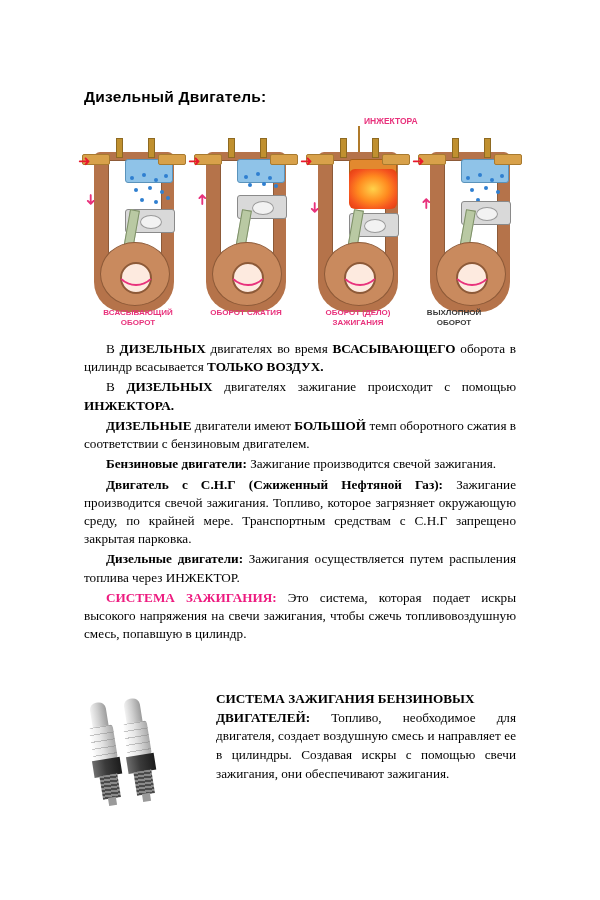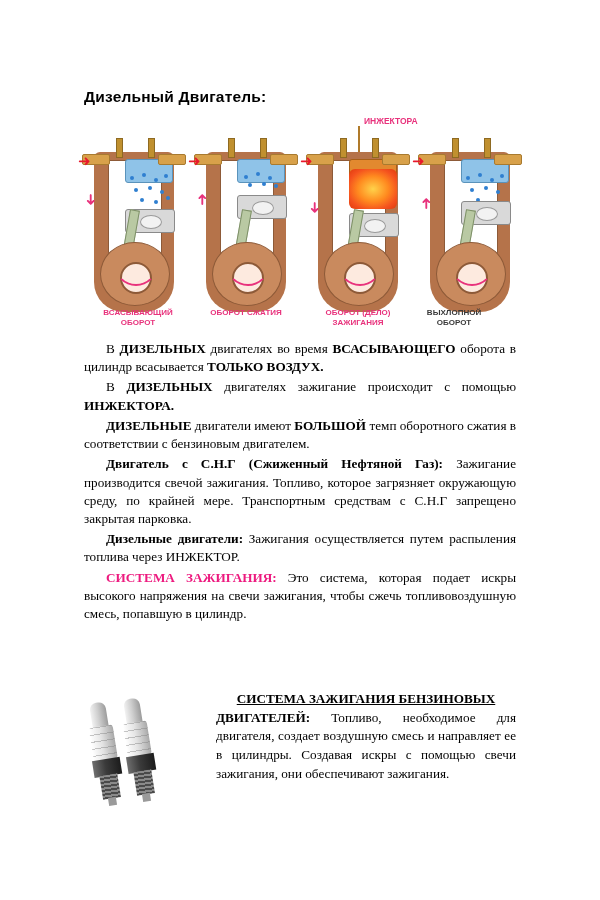--- a/index.html
+++ b/index.html
@@ -331,23 +331,22 @@
     left: 132px;
     top: 0px;
     width: 300px;
     font-size: 13.2px;
     line-height: 1.42;
     text-align: justify;
   }
   .right-col .hdr {
     display: block;
     font-weight: bold;
-    text-align: center;
+    text-align: left;
     text-indent: 0;
-    text-decoration: underline;
   }
   .page-num {
     position: absolute;
     left: 0;
     top: 812px;
     width: 600px;
     text-align: center;
     font-size: 13.5px;
   }
 </style>
@@ -481,20 +480,21 @@
 
   <div class="body-text">
 
     <p><span>В </span><b>ДИЗЕЛЬНЫХ</b><span> двигателях во время </span><b>ВСАСЫВАЮЩЕГО</b><span> оборота в цилиндр всасывается </span><b>ТОЛЬКО ВОЗДУХ.</b></p>
 
     <p><span>В </span><b>ДИЗЕЛЬНЫХ</b><span> двигателях зажигание происходит с помощью </span><b>ИНЖЕКТОРА.</b></p>
 
     <p><b>ДИЗЕЛЬНЫЕ</b><span> двигатели имеют </span><b>БОЛЬШОЙ</b><span> темп оборотного сжатия в соответствии с бензиновым двигателем.</span></p>
 
 
+    <p><b class="lead">Бензиновые двигатели:</b><span> Зажигание производится свечой зажигания.</span></p>
 
     <p><b class="lead">Двигатель с С.Н.Г (Сжиженный Нефтяной Газ):</b><span> Зажигание производится свечой зажигания. Топливо, которое загрязняет окружающую среду, по крайней мере. Транспортным средствам с С.Н.Г запрещено закрытая парковка.</span></p>
 
     <p><b class="lead">Дизельные двигатели:</b><span> Зажигания осуществляется путем распыления топлива через ИНЖЕКТОР.</span></p>
 
     <p><b class="pink">СИСТЕМА ЗАЖИГАНИЯ:</b><span> Это система, которая подает искры высокого напряжения на свечи зажигания, чтобы сжечь топливовоздушную смесь, попавшую в цилиндр.</span></p>
   </div>
 
   <div class="plug-area">
     <div class="plug-fig">

